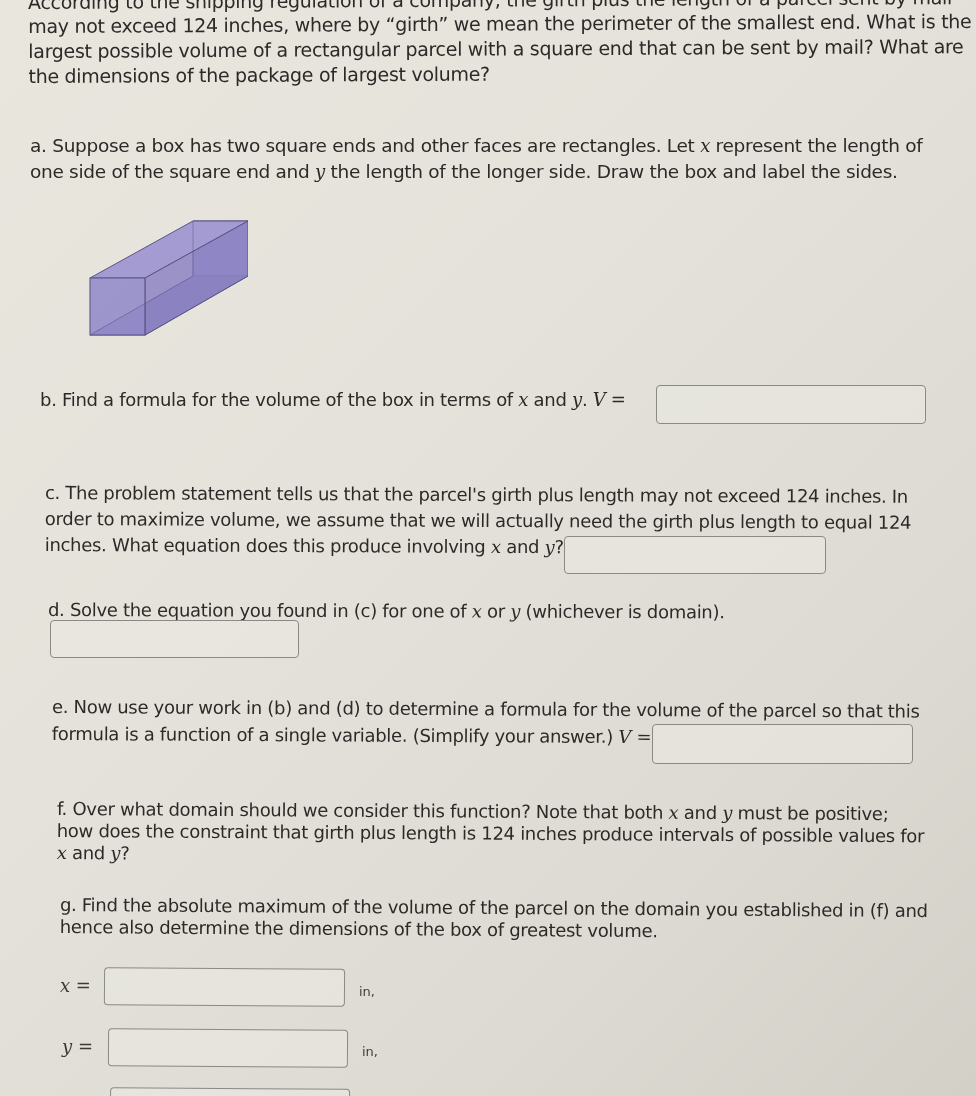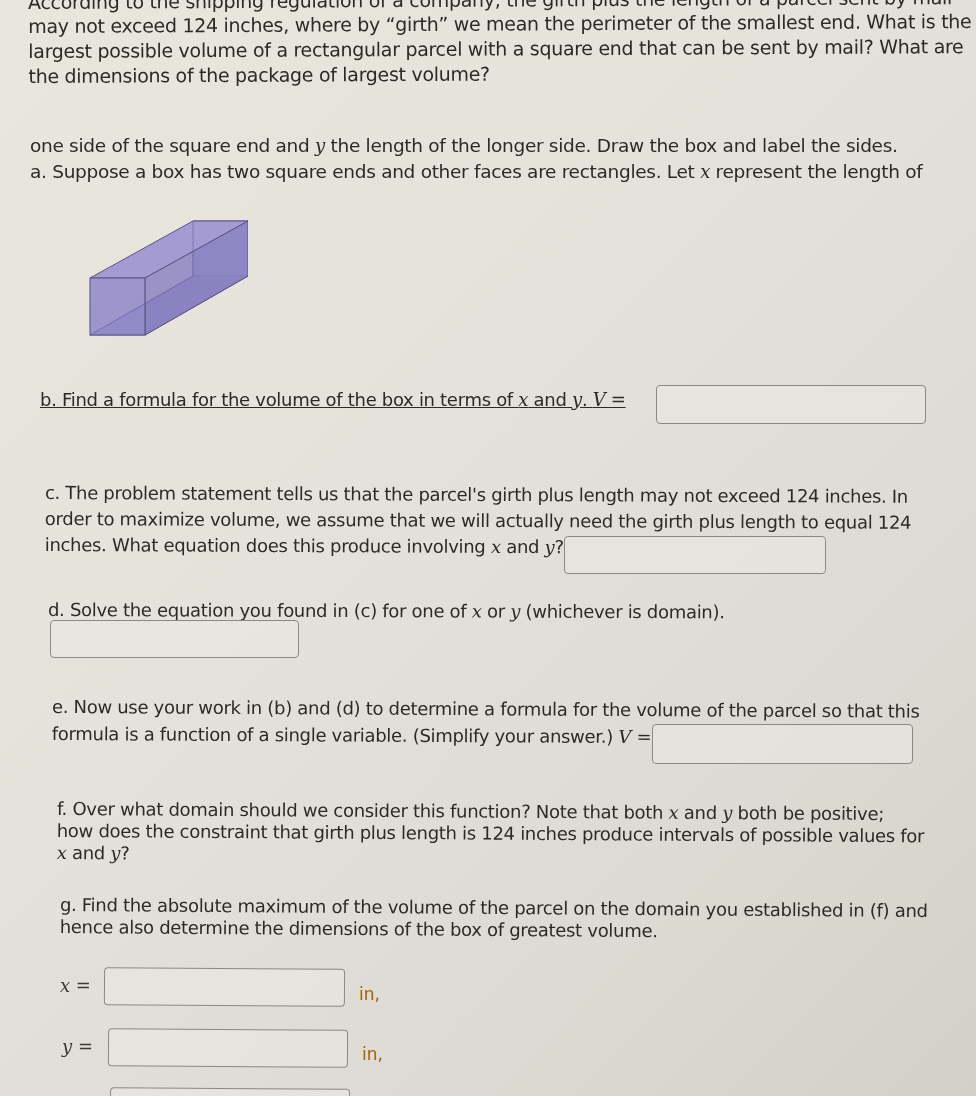--- a/index.html
+++ b/index.html
@@ -43,22 +43,22 @@
     }
     .eq-label {
       position: absolute;
       font-family: "DejaVu Serif", serif;
       font-style: italic;
       font-size: 18px;
       color: #3b3a37;
     }
     .unit {
       position: absolute;
-      font-size: 17px;
-      color: #a16207;
+      font-size: 13px;
+      color: #404040;
     }
     .box-figure {
       position: absolute;
       left: 88px;
       top: 218px;
       width: 160px;
       height: 120px;
     }
   </style>
 </head>
@@ -68,44 +68,44 @@
 
   <div class="block intro" style="transform: rotate(-0.3deg); transform-origin: left top;">
     <span class="clip-line" style="font-size:19px;line-height:24px;">According to the shipping regulation of a company, the girth plus the length of a parcel sent by mail</span>
     <span class="clip-line" style="font-size:19px;line-height:25px;">may not exceed 124 inches, where by “girth” we mean the perimeter of the smallest end. What is the</span>
     <span class="clip-line" style="font-size:19px;line-height:25px;">largest possible volume of a rectangular parcel with a square end that can be sent by mail? What are</span>
     <span class="clip-line" style="font-size:19px;line-height:25px;">the dimensions of the package of largest volume?</span>
   </div>
 
   <div class="block" style="left:30px; top:133px; font-size:18.5px; line-height:26px;">
     <div>
-      <span>one side of the square end and </span><span class="math">y</span><span> the length of the longer side. Draw the box and label the sides.</span>
+      <span>a. Suppose a box has two square ends and other faces are rectangles. Let </span><span class="math">x</span><span> represent the length of</span>
     </div>
     <div>
-      <span>a. Suppose a box has two square ends and other faces are rectangles. Let </span><span class="math">x</span><span> represent the length of</span>
+      <span>one side of the square end and </span><span class="math">y</span><span> the length of the longer side. Draw the box and label the sides.</span>
     </div>
   </div>
 
   <svg class="box-figure" viewBox="0 0 160 120">
 
     <polygon points="105,3 160,3 160,58 105,58" fill="#9a92cc" stroke="#5a5484" stroke-width="1"></polygon>
 
     <polygon points="2,60 105,3 160,3 57,60" fill="#a39bd2" stroke="#5a5484" stroke-width="1"></polygon>
 
     <polygon points="2,117 105,58 160,58 57,117" fill="#7d74b6" stroke="#5a5484" stroke-width="1"></polygon>
 
     <polygon points="57,60 160,3 160,58 57,117" fill="#8e86c4" stroke="#5a5484" stroke-width="1" opacity="0.85"></polygon>
 
     <polygon points="2,60 57,60 57,117 2,117" fill="#958dca" stroke="#5a5484" stroke-width="1.2" opacity="0.9"></polygon>
 
     <line x1="2" y1="117" x2="105" y2="58" stroke="#5a5484" stroke-width="0.8" opacity="0.6"></line>
     <line x1="105" y1="3" x2="105" y2="58" stroke="#5a5484" stroke-width="0.8" opacity="0.6"></line>
   </svg>
 
-  <div class="block" style="left:40px; top:388px; font-size:18px;text-decoration:underline;">
+  <div class="block" style="left:40px; top:388px; font-size:18px;">
     <span>b. Find a formula for the volume of the box in terms of </span><span class="math">x</span><span> and </span><span class="math">y</span><span>. </span><span class="math">V =</span>
   </div>
   <div class="answer-box" style="left:656px; top:385px; width:270px; height:39px;"></div>
 
   <div class="block" style="left:45px; top:480px; font-size:18px; line-height:26px; transform: rotate(0.25deg); transform-origin:left top;">
     <div>c. The problem statement tells us that the parcel's girth plus length may not exceed 124 inches. In</div>
     <div>order to maximize volume, we assume that we will actually need the girth plus length to equal 124</div>
     <div>
       <span>inches. What equation does this produce involving </span><span class="math">x</span><span> and </span><span class="math">y</span><span>?</span>
     </div>
@@ -120,21 +120,21 @@
   <div class="block" style="left:52px; top:693px; font-size:18px; line-height:27px; transform: rotate(0.3deg); transform-origin:left top;">
     <div>e. Now use your work in (b) and (d) to determine a formula for the volume of the parcel so that this</div>
     <div>
       <span>formula is a function of a single variable. (Simplify your answer.) </span><span class="math">V =</span>
     </div>
   </div>
   <div class="answer-box" style="left:652px; top:724px; width:261px; height:40px;"></div>
 
   <div class="block" style="left:57px; top:798px; font-size:18px; line-height:22px; transform: rotate(0.35deg); transform-origin:left top;">
     <div>
-      <span>f. Over what domain should we consider this function? Note that both </span><span class="math">x</span><span> and </span><span class="math">y</span><span> both be positive;</span>
+      <span>f. Over what domain should we consider this function? Note that both </span><span class="math">x</span><span> and </span><span class="math">y</span><span> must be positive;</span>
     </div>
     <div>how does the constraint that girth plus length is 124 inches produce intervals of possible values for</div>
     <div>
       <span class="math">x</span><span> and </span><span class="math">y</span><span>?</span>
     </div>
   </div>
 
   <div class="block" style="left:60px; top:894px; font-size:18px; line-height:22px; transform: rotate(0.4deg); transform-origin:left top;">
     <div>g. Find the absolute maximum of the volume of the parcel on the domain you established in (f) and</div>
     <div>hence also determine the dimensions of the box of greatest volume.</div>

